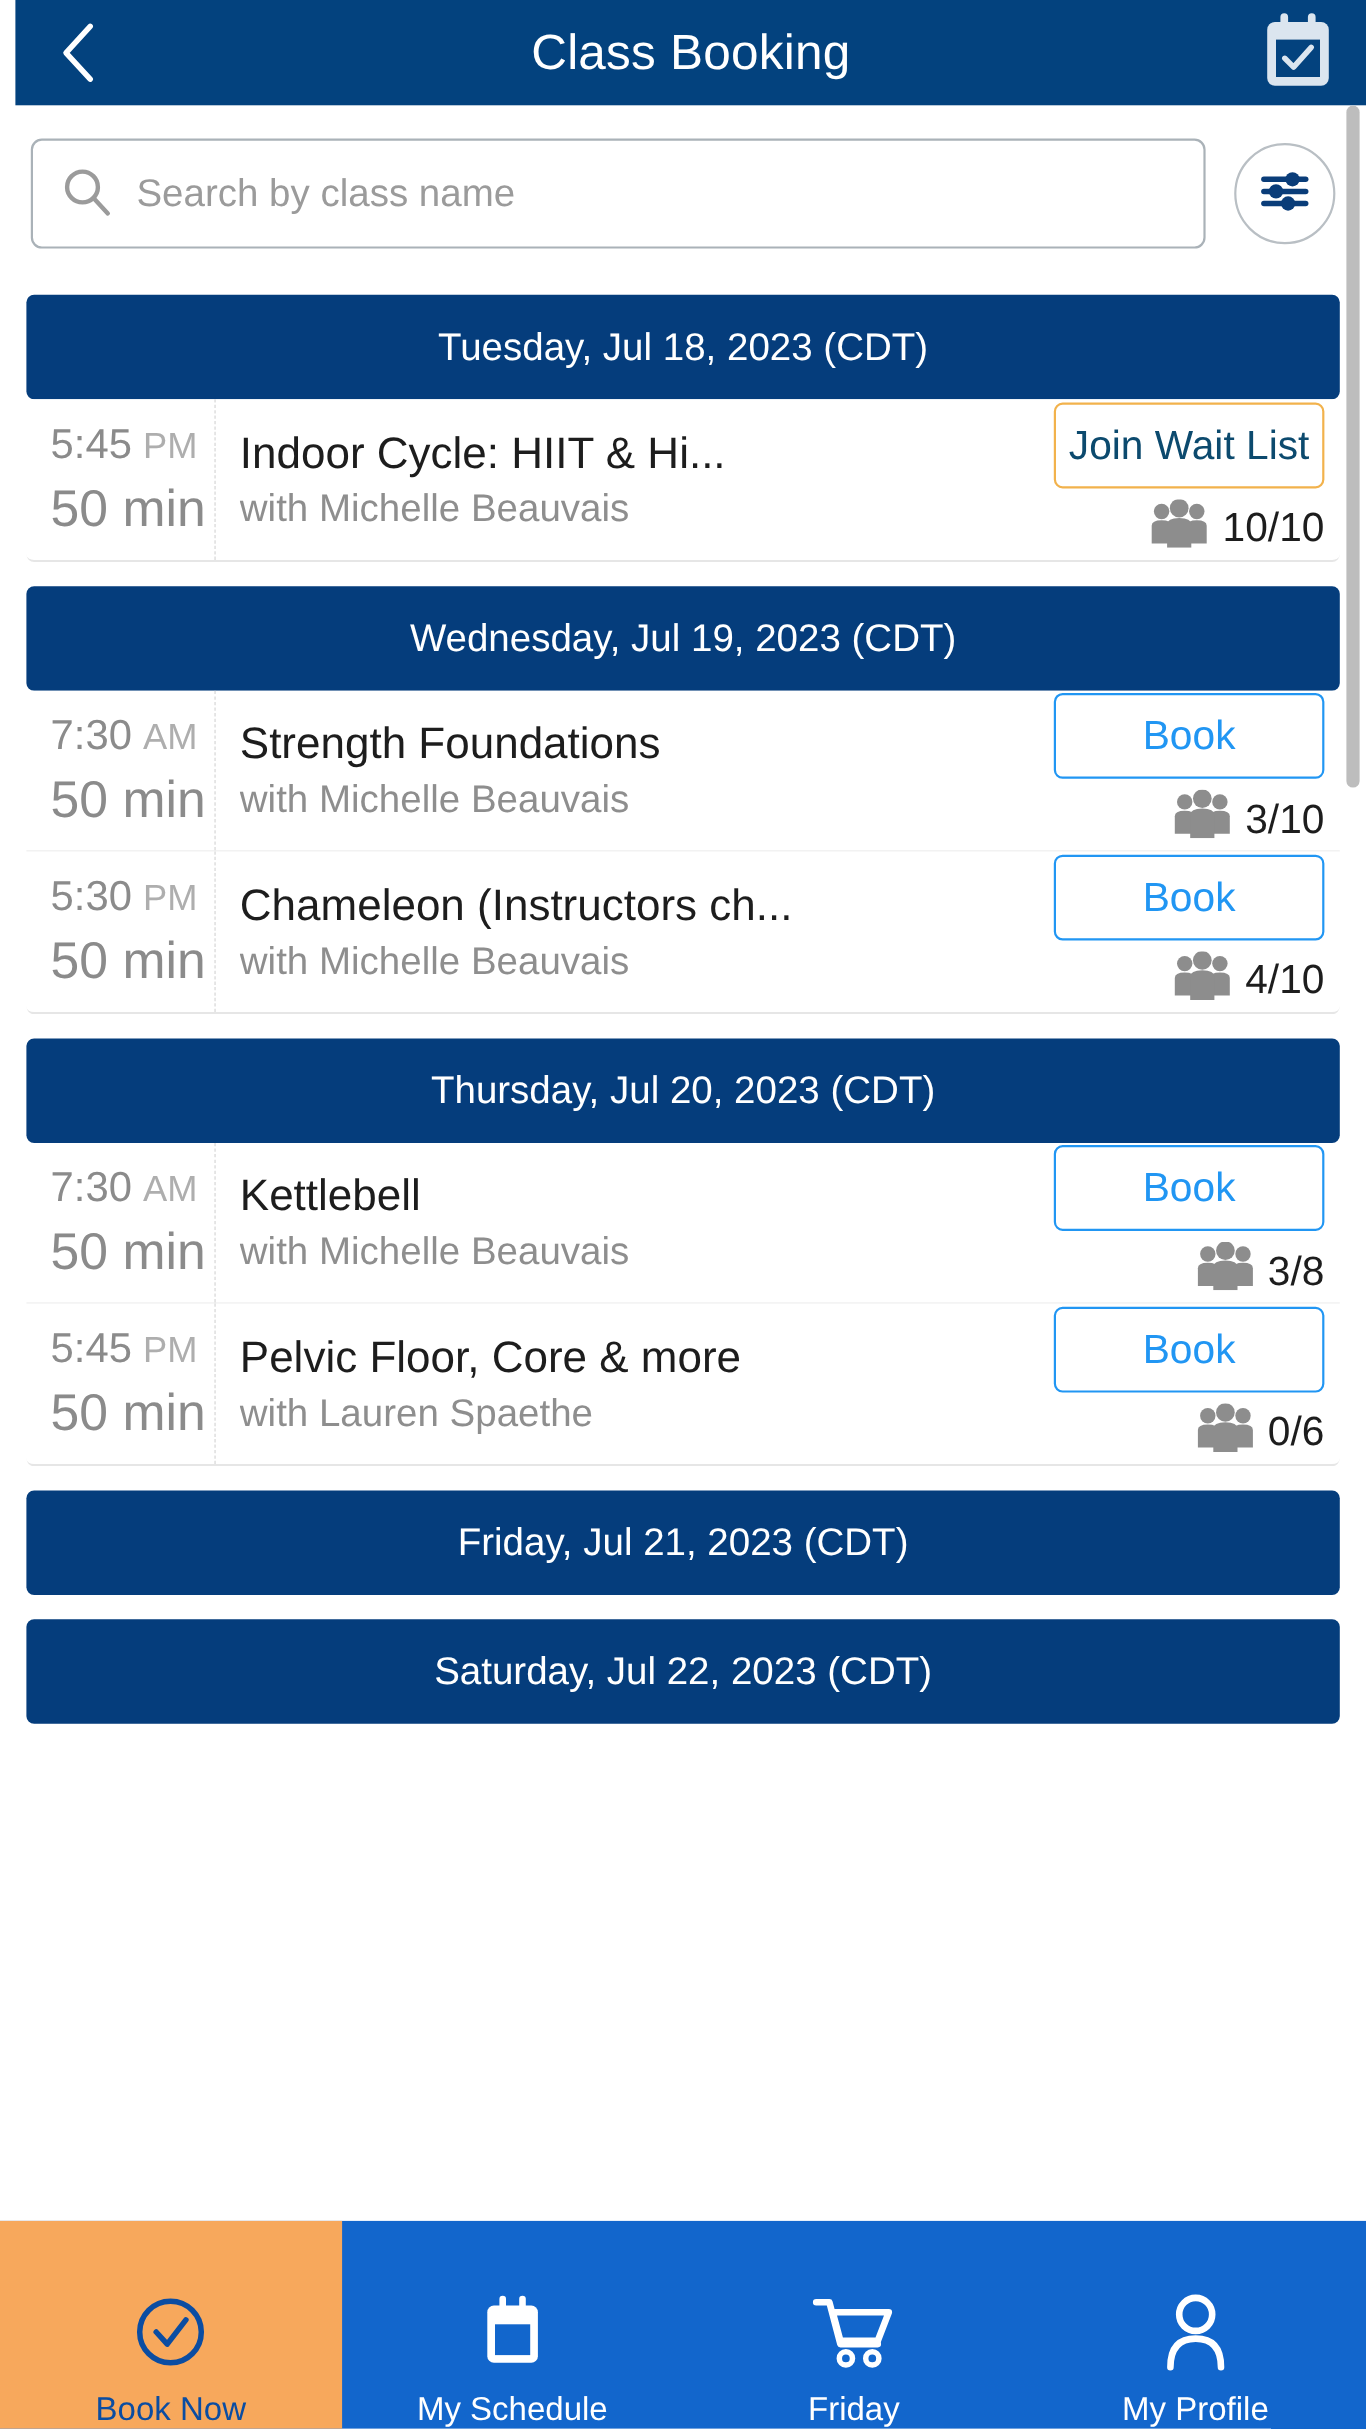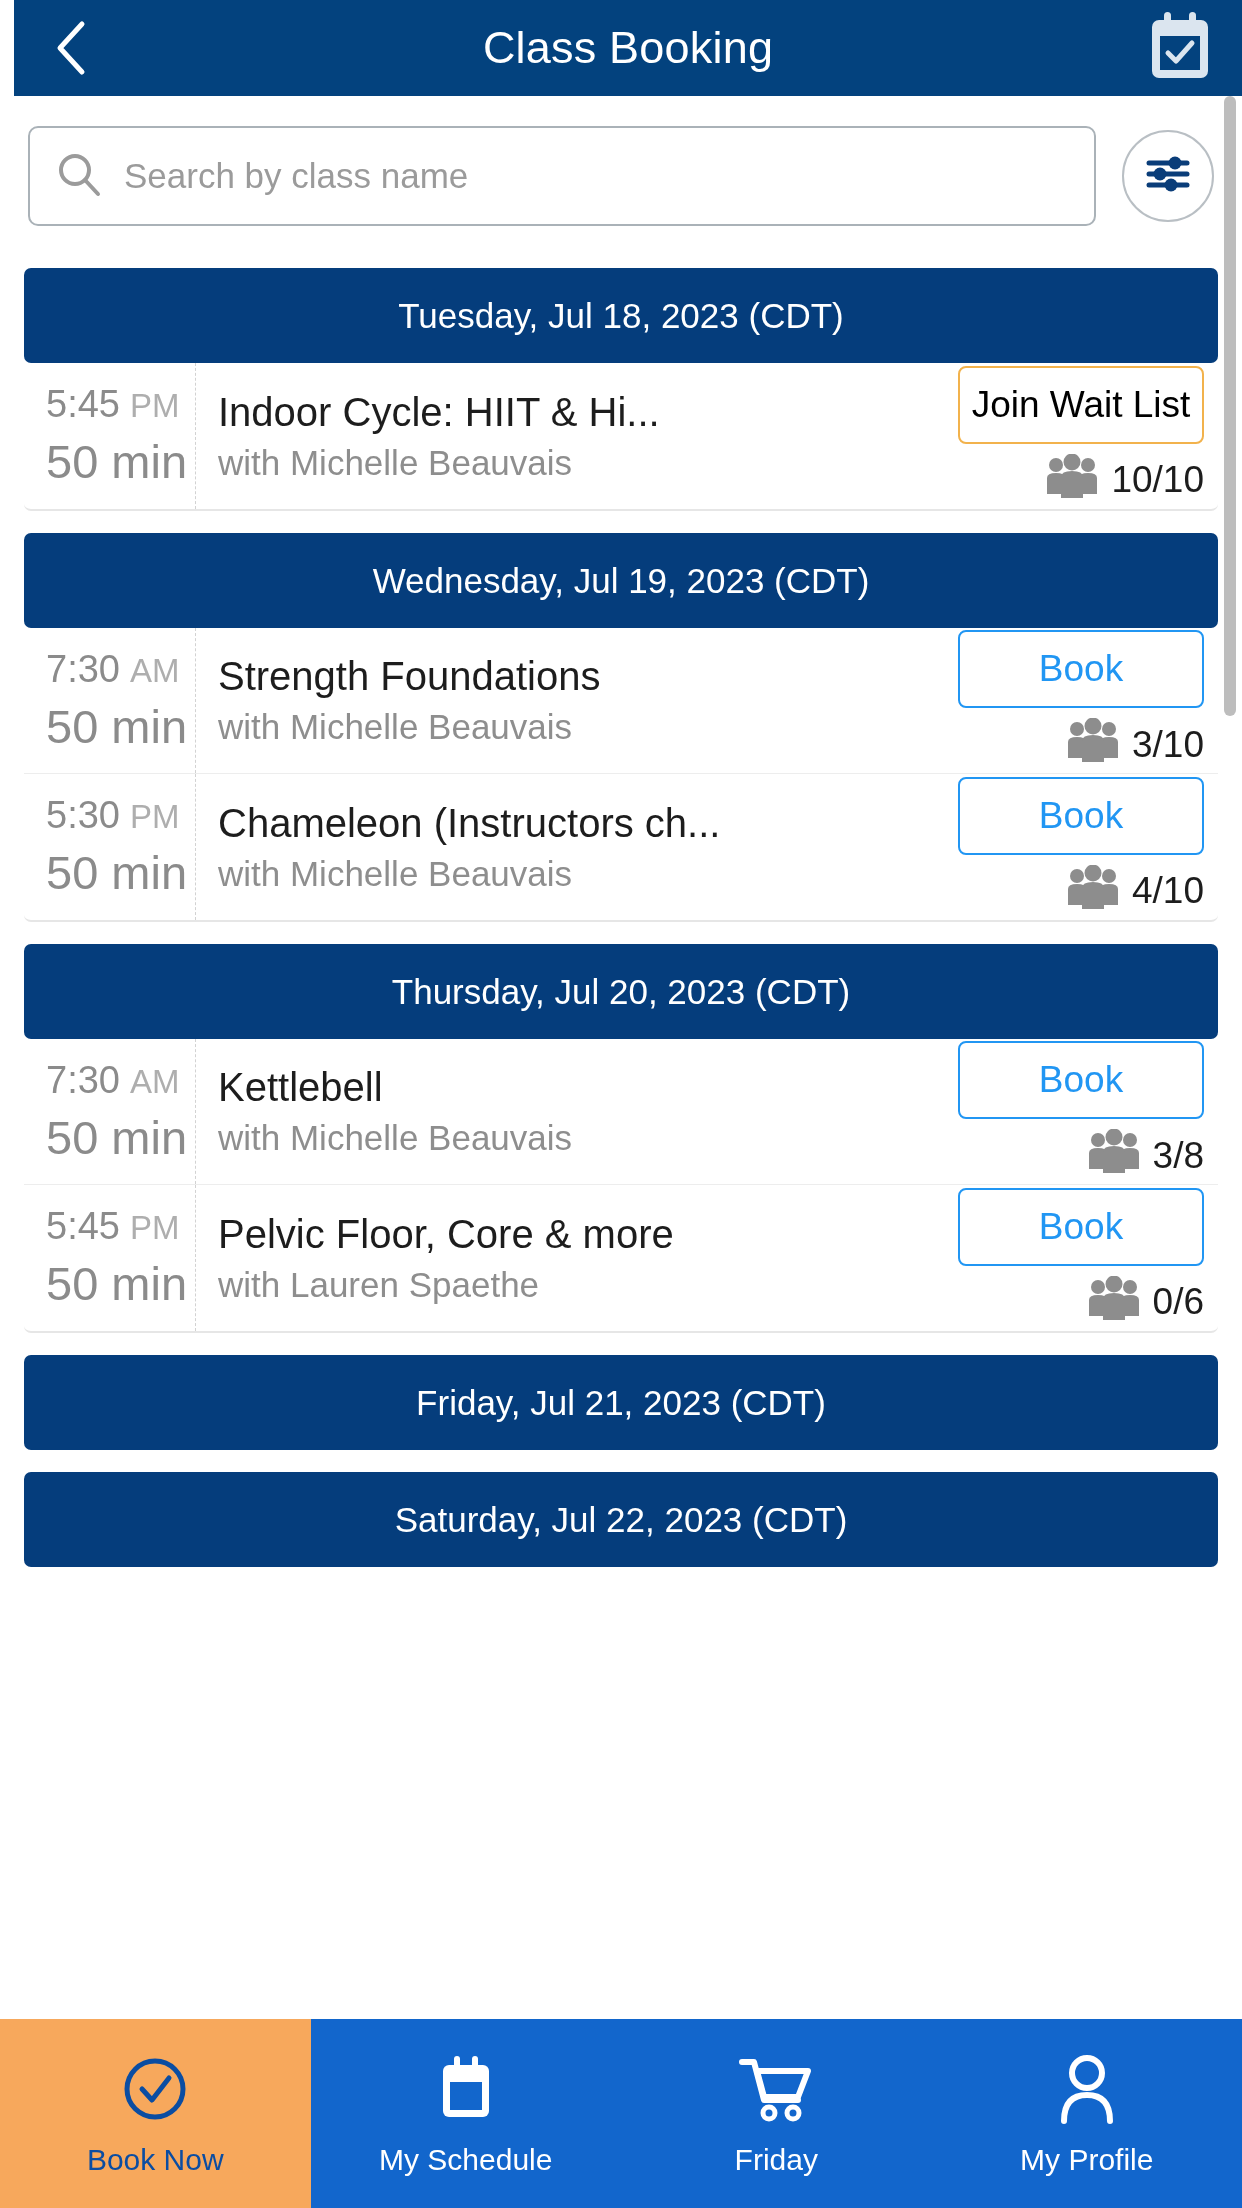--- a/index.html
+++ b/index.html
@@ -115,21 +115,21 @@
     display:flex; flex-direction:column; align-items:flex-end;
     justify-content:center; padding-right:14px; gap:10px;
   }
   .action-btn{
     width:246px; height:78px; border-radius:8px;
     display:flex; align-items:center; justify-content:center;
     background:#ffffff; cursor:pointer;
     font-size:37px; font-family:"Liberation Sans", sans-serif;
   }
   .action-btn.book{ border:2px solid #2196f3; color:#2196f3; }
-  .action-btn.wait{ border:2px solid #f2b24c; color:#000000; }
+  .action-btn.wait{ border:2px solid #f2b24c; color:#0c4a6e; }
 
   .capacity{
     display:flex; align-items:center; gap:12px;
     font-size:37px; color:#1d1d1d;
   }
   .cap-icon{ display:block; }
 
   
   .scrollbar-track{
     position:absolute; top:34px; right:6px; width:12px; bottom:0;
@@ -140,21 +140,21 @@
     background:#bdbdbd; border-radius:6px; cursor:pointer;
   }
 
   
   .bottom-nav{
     position:absolute; left:0; right:0; bottom:0; height:189px;
     display:flex; background:#1266cc;
   }
   .nav-item{
     flex:1; display:flex; flex-direction:column;
-    align-items:center; justify-content:center; gap:16px;
+    align-items:center; justify-content:flex-end; gap:16px;
     cursor:pointer;
   }
   .nav-item.active{ background:#f7a85c; }
   .nav-label{ font-size:30px; color:#ffffff; }
   .nav-item.active .nav-label{ color:#0b4da2; }
   .nav-icon{ display:flex; align-items:center; justify-content:center; height:76px; }
 </style>
 </head>
 <body>
 

